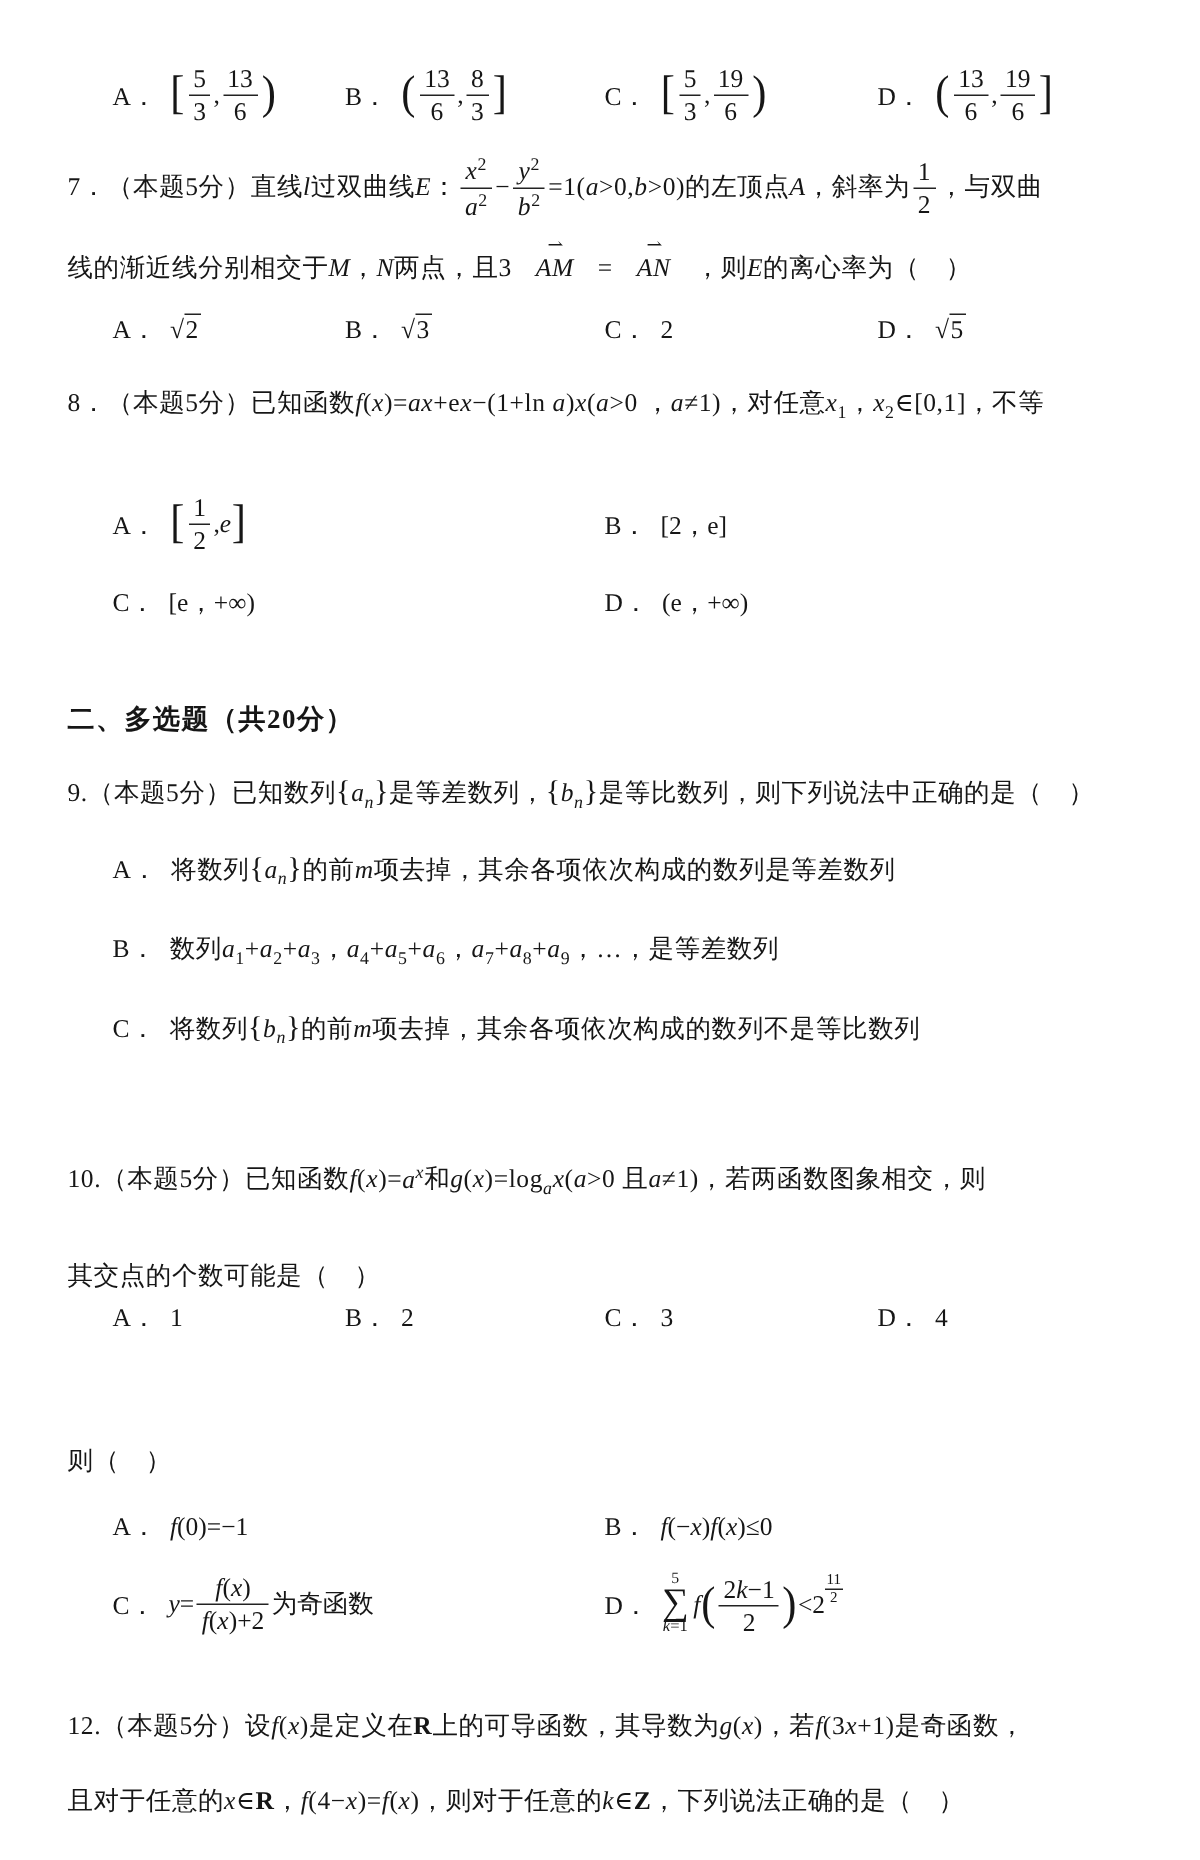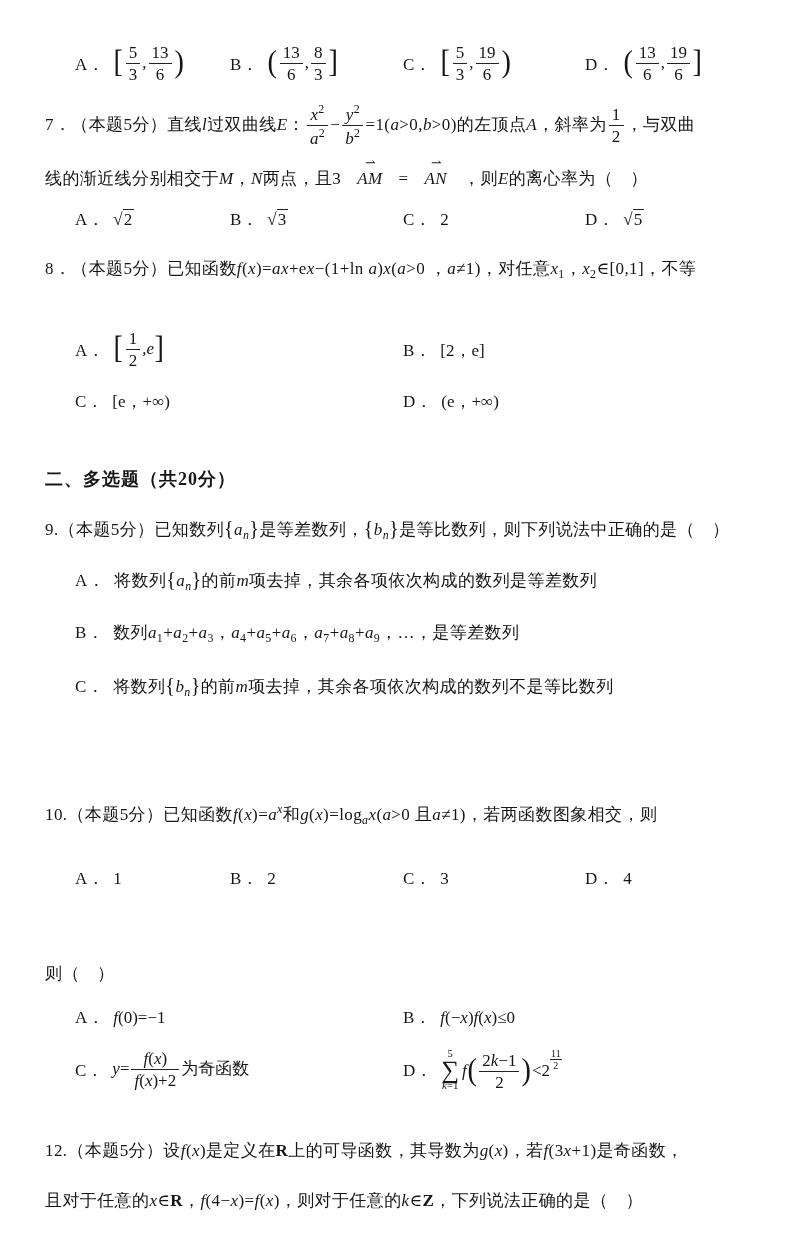--- a/index.html
+++ b/index.html
@@ -104,21 +104,22 @@
       </span>
   </div>
 
   <div class="abs hd" style="top:467px">二、多选题（共20分）</div>
 
   <div class="abs stem" style="top:513px">9.（本题5分）已知数列<span class="cbr">{</span><i>a<sub>n</sub></i><span class="cbr">}</span>是等差数列，<span class="cbr">{</span><i>b<sub>n</sub></i><span class="cbr">}</span>是等比数列，则下列说法中正确的是（　）</div>
   <div class="abs optline" style="top:568px"><span class="lbl">A．</span><span>将数列<span class="cbr">{</span><i>a<sub>n</sub></i><span class="cbr">}</span>的前<i>m</i>项去掉，其余各项依次构成的数列是等差数列</span></div>
   <div class="abs optline" style="top:621px"><span class="lbl">B．</span><span>数列<i>a</i><sub>1</sub>+<i>a</i><sub>2</sub>+<i>a</i><sub>3</sub>，<i>a</i><sub>4</sub>+<i>a</i><sub>5</sub>+<i>a</i><sub>6</sub>，<i>a</i><sub>7</sub>+<i>a</i><sub>8</sub>+<i>a</i><sub>9</sub>，…，是等差数列</span></div>
   <div class="abs optline" style="top:674px"><span class="lbl">C．</span><span>将数列<span class="cbr">{</span><i>b<sub>n</sub></i><span class="cbr">}</span>的前<i>m</i>项去掉，其余各项依次构成的数列不是等比数列</span></div>
 
-  <div class="abs stem" style="top:800px">10.（本题5分）已知函数<i>f</i>(<i>x</i>)=<i>a<sup>x</sup></i>和<i>g</i>(<i>x</i>)=log<sub><i>a</i></sub><i>x</i>(<i>a</i>&gt;0 且<i>a</i>≠1)，若两函数图象相交，则</div>
+  <div class="abs stem" style="top:772px">10.（本题5分）已知函数<i>f</i>(<i>x</i>)=<i>a<sup>x</sup></i>和<i>g</i>(<i>x</i>)=log<sub><i>a</i></sub><i>x</i>(<i>a</i>&gt;0 且<i>a</i>≠1)，若两函数图象相交，则</div>
+  <div class="abs stem" style="top:838px">其交点的个数可能是（　）</div>
   <div class="abs row" style="top:867px">
     <span class="optitem c1">
         <span class="lbl">A．</span>
         <span>1</span>
       </span>
     <span class="optitem c2">
         <span class="lbl">B．</span>
         <span>2</span>
       </span>
     <span class="optitem c3">

